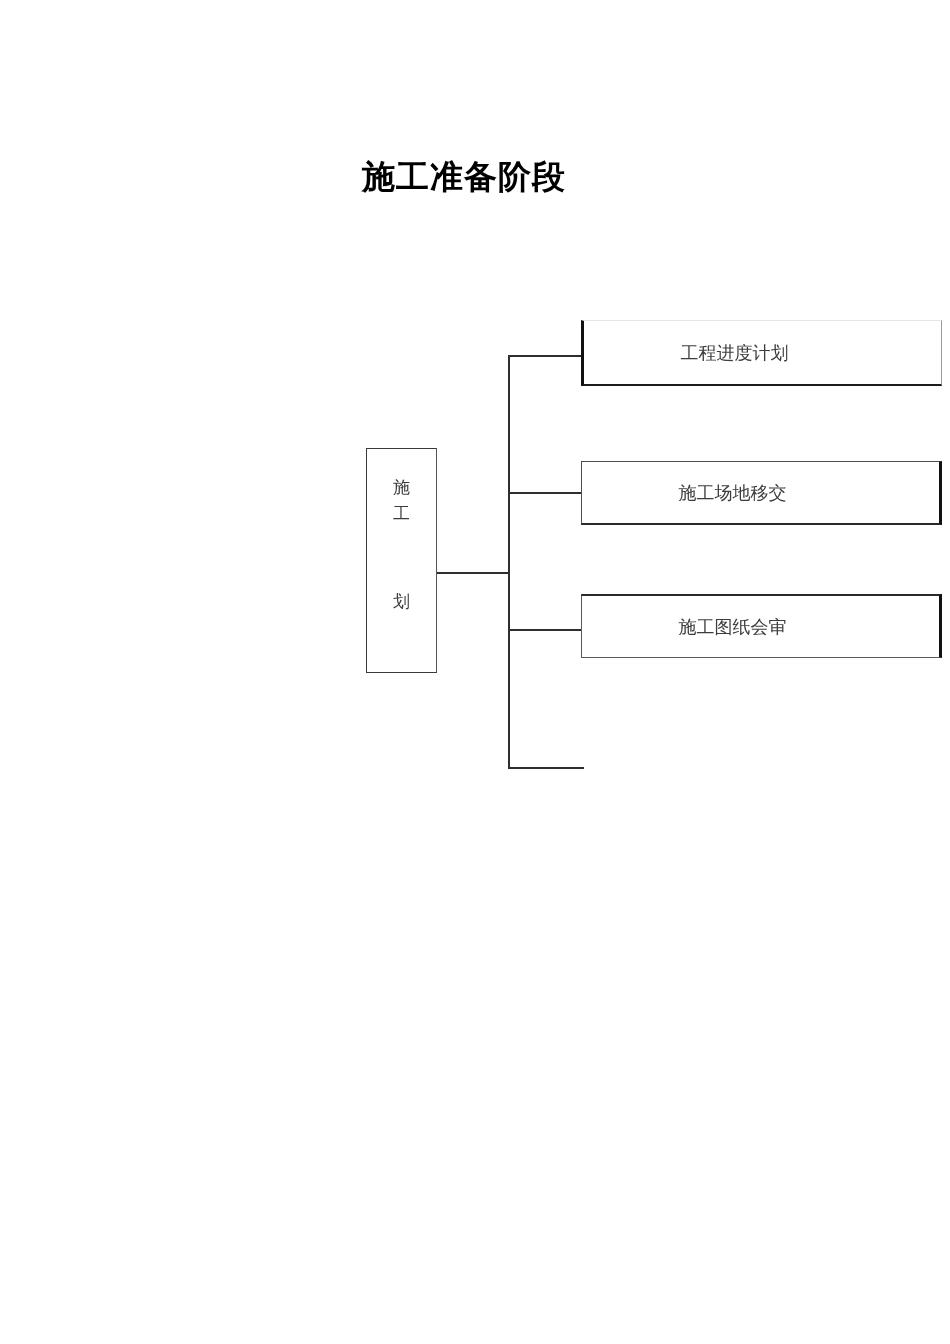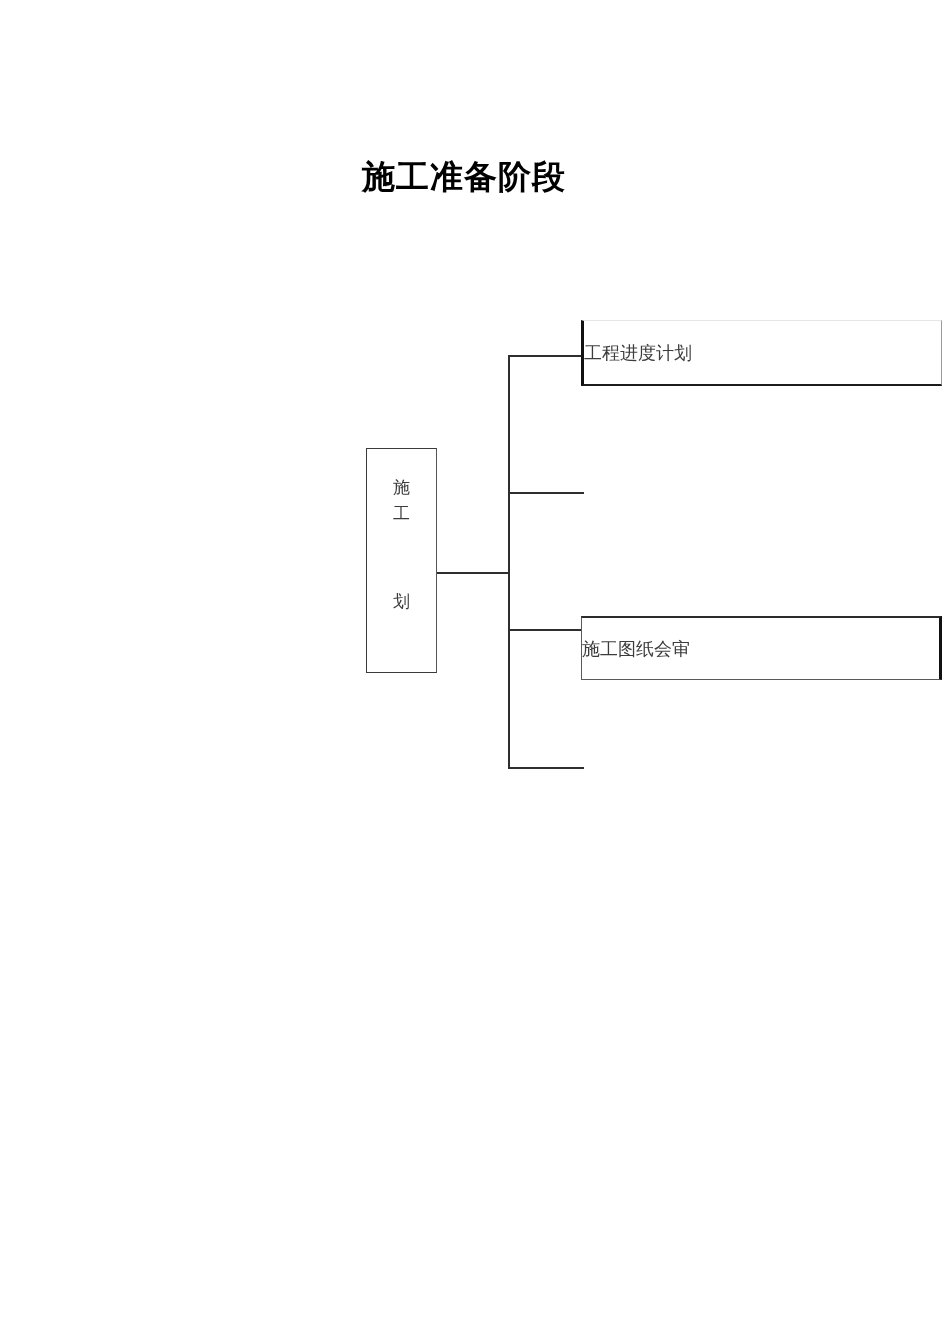--- a/index.html
+++ b/index.html
@@ -82,20 +82,21 @@
     box-sizing: border-box;
     background: #ffffff;
     border: 1px solid #4a4a4a;
   }
   .leaf-label {
     position: absolute;
     left: 0;
     top: 50%;
     transform: translateY(-50%);
     width: 100%;
+    text-align: center;
     padding-right: 56px;
     box-sizing: border-box;
     font-family: "DejaVu Serif", "Liberation Serif", serif;
     font-size: 18px;
     line-height: 24px;
     color: #3c3c3c;
     white-space: nowrap;
   }
 
   
@@ -112,21 +113,21 @@
   .leaf-1 {
     top: 461px;
     height: 64px;
     border-color: #4f4f4f;
     border-right-width: 3px;
     border-right-color: #111111;
     border-bottom-width: 2px;
     border-bottom-color: #2a2a2a;
   }
   .leaf-2 {
-    top: 616px;
+    top: 594px;
     height: 64px;
     border-color: #5a5a5a;
     border-right-width: 3px;
     border-right-color: #111111;
     border-top-width: 2px;
     border-top-color: #2a2a2a;
   }
   .leaf-3 {
     top: 737px;
     height: 61px;
@@ -160,19 +161,22 @@
 
   <div class="conn h" style="left:508px; top:355px; width:76px;"></div>
   <div class="conn h" style="left:508px; top:492px; width:76px;"></div>
   <div class="conn h" style="left:508px; top:629px; width:76px;"></div>
   <div class="conn h" style="left:508px; top:767px; width:76px;"></div>
 
   <div class="leaf-box leaf-0">
     <div class="leaf-label">工程进度计划</div>
   </div>
 
+  <div class="leaf-box leaf-1">
+    <div class="leaf-label">施工场地移交</div>
+  </div>
 
   <div class="leaf-box leaf-2">
     <div class="leaf-label">施工图纸会审</div>
   </div>
 
 
 </div>
 
 </body></html>

